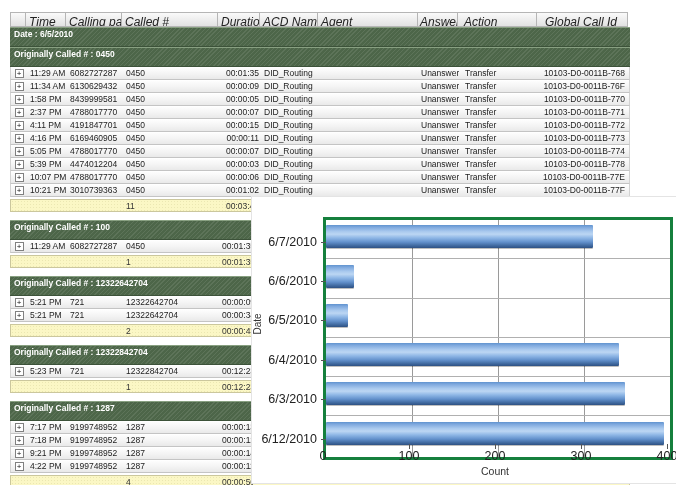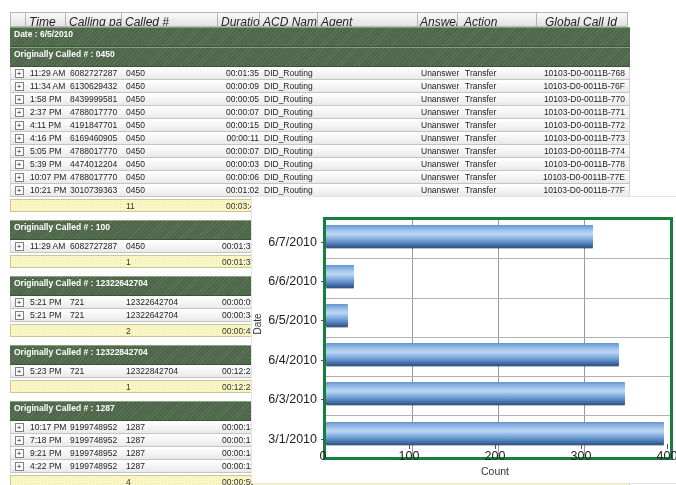--- a/index.html
+++ b/index.html
@@ -97,21 +97,21 @@
         <div class="row"><span class="cell c-exp"><span class="expand-btn">+</span></span><span class="cell c-time">5:21 PM</span><span class="cell c-calling">721</span><span class="cell c-called">12322642704</span><span class="cell c-dur">00:00:34</span></div>
         <div class="summary"><span class="cell c-exp"></span><span class="cell c-time"></span><span class="cell c-calling"></span><span class="cell c-called">2</span><span class="cell c-dur">00:00:43</span></div>
       </div>
       <div class="rtable narrow">
         <div class="band">Originally Called # : 12322842704</div>
         <div class="row"><span class="cell c-exp"><span class="expand-btn">+</span></span><span class="cell c-time">5:23 PM</span><span class="cell c-calling">721</span><span class="cell c-called">12322842704</span><span class="cell c-dur">00:12:23</span></div>
         <div class="summary"><span class="cell c-exp"></span><span class="cell c-time"></span><span class="cell c-calling"></span><span class="cell c-called">1</span><span class="cell c-dur">00:12:23</span></div>
       </div>
       <div class="rtable narrow">
         <div class="band">Originally Called # : 1287</div>
-        <div class="row"><span class="cell c-exp"><span class="expand-btn">+</span></span><span class="cell c-time">10:17 PM</span><span class="cell c-calling">9199748952</span><span class="cell c-called">1287</span><span class="cell c-dur">00:00:13</span></div>
+        <div class="row"><span class="cell c-exp"><span class="expand-btn">+</span></span><span class="cell c-time">7:17 PM</span><span class="cell c-calling">9199748952</span><span class="cell c-called">1287</span><span class="cell c-dur">00:00:13</span></div>
         <div class="row"><span class="cell c-exp"><span class="expand-btn">+</span></span><span class="cell c-time">7:18 PM</span><span class="cell c-calling">9199748952</span><span class="cell c-called">1287</span><span class="cell c-dur">00:00:12</span></div>
         <div class="row"><span class="cell c-exp"><span class="expand-btn">+</span></span><span class="cell c-time">9:21 PM</span><span class="cell c-calling">9199748952</span><span class="cell c-called">1287</span><span class="cell c-dur">00:00:14</span></div>
         <div class="row"><span class="cell c-exp"><span class="expand-btn">+</span></span><span class="cell c-time">4:22 PM</span><span class="cell c-calling">9199748952</span><span class="cell c-called">1287</span><span class="cell c-dur">00:00:11</span></div>
         <div class="summary"><span class="cell c-exp"></span><span class="cell c-time"></span><span class="cell c-calling"></span><span class="cell c-called">4</span><span class="cell c-dur">00:00:50</span></div>
       </div>
     </div>
 
   <div class="chart">
     <div class="y-title">Date</div>
     <div class="plot" id="plot">
@@ -137,21 +137,21 @@
           <span class="ylab">6/4/2010</span>
           <span class="ytick"></span>
           <div class="bar" style="width: 85.25%; margin-top: 5.42857px;"></div>
         </div>
         <div class="cband sep" style="height: 33.8571px;">
           <span class="ylab">6/3/2010</span>
           <span class="ytick"></span>
           <div class="bar" style="width: 87%; margin-top: 5.42857px;"></div>
         </div>
         <div class="cband" style="height: 33.8571px;">
-          <span class="ylab">3/1/2010</span>
+          <span class="ylab">6/12/2010</span>
           <span class="ytick"></span>
           <div class="bar" style="width: 98.25%; margin-top: 5.42857px;"></div>
         </div>
       </div>
     <div id="xaxis">
         <div class="xtickmark" style="left: 71px;"></div>
         <div class="xlab" style="left: 71px;">0</div>
         <div class="xtickmark" style="left: 157px;"></div>
         <div class="xlab" style="left: 157px;">100</div>
         <div class="xtickmark" style="left: 243px;"></div>

